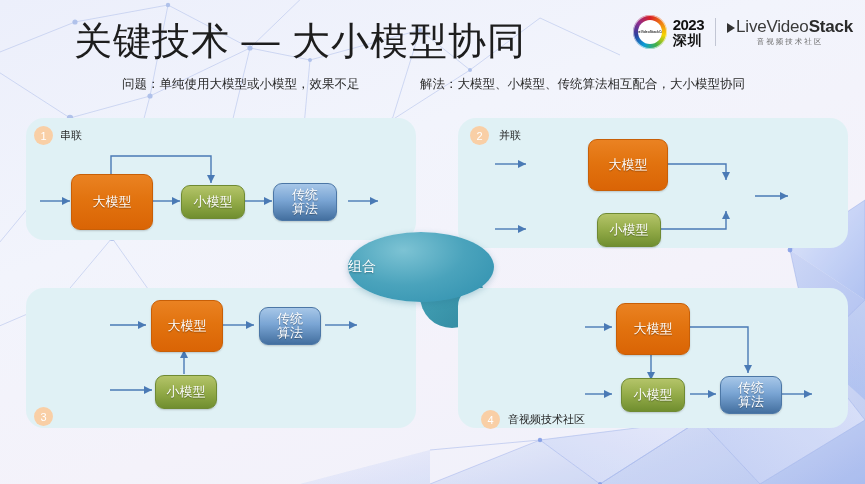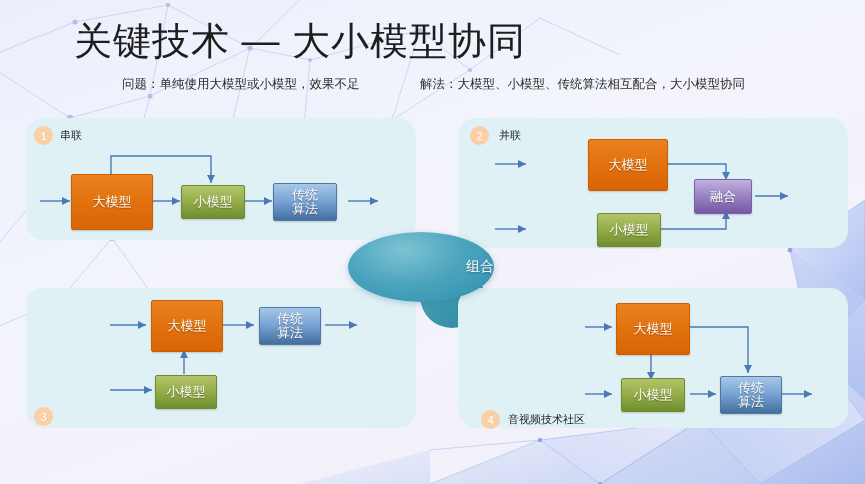--- a/index.html
+++ b/index.html
@@ -74,21 +74,21 @@
     position:absolute;width:19px;height:19px;border-radius:50%;
     background:#f9cfa6;color:#fff;font-size:11px;
     display:flex;align-items:center;justify-content:center;
   }
   .panel-label{
     position:absolute;font-size:11px;color:#1f1f1f;white-space:nowrap;
   }
 
   
   .node{
-    position:absolute;border-radius:2px;display:flex;align-items:center;justify-content:center;
+    position:absolute;border-radius:9px;display:flex;align-items:center;justify-content:center;
     color:#fff;font-size:13px;line-height:14px;text-align:center;
     text-shadow:0 1px 1px rgba(0,0,0,.35);
   }
   .n-big{
     background:linear-gradient(180deg,#ea8222 0%,#e2730f 45%,#da6405 100%);
     border:1px solid #c85f07;
     box-shadow:0 1px 2px rgba(0,0,0,.18);
   }
   .n-small{
     background:linear-gradient(180deg,#b4c469 0%,#93ab48 50%,#708e2f 100%);
@@ -103,21 +103,21 @@
   .n-fuse{
     background:linear-gradient(180deg,#c2b0dd 0%,#9d86c4 45%,#7558a4 100%);
     border:1px solid #7b61a9;
     box-shadow:0 1px 2px rgba(0,0,0,.18);
   }
 
   
   .combo{
     position:absolute;left:348px;top:232px;width:146px;height:70px;border-radius:50%;
     background:radial-gradient(ellipse at 38% 26%,#7dc3d4 0%,#4aa3bc 48%,#2e8fae 100%);
-    display:flex;align-items:center;justify-content:flex-end;
+    display:flex;align-items:center;justify-content:flex-start;
     color:#fff;font-size:14px;text-shadow:0 1px 2px rgba(0,0,0,.3);
     box-shadow:0 2px 6px rgba(40,110,140,.28);
   }
 
   .wire{position:absolute;left:0;top:0;width:865px;height:484px;pointer-events:none;}
 </style>
 </head>
 <body>
 
 <div id="slide">
@@ -204,20 +204,36 @@
         <circle cx="760" cy="370" r="2"></circle>
     </g>
 
     <circle cx="452" cy="296" r="32" fill="url(#tealG)" opacity="0.92"></circle>
   </svg>
 
   <div class="title">关键技术 — 大小模型协同</div>
   <div class="sub-left">问题：单纯使用大模型或小模型，效果不足</div>
   <div class="sub-right">解法：大模型、小模型、传统算法相互配合，大小模型协同</div>
 
+  <div class="logo-wrap">
+    <div class="logo-badge">
+      <div class="logo-badge-inner">LiveVideoStackCon</div>
+    </div>
+    <div class="logo-year">
+      <span class="y">2023</span>
+      <span class="c">深圳</span>
+    </div>
+    <div class="logo-divider"></div>
+    <div class="lvs">
+      <div class="name">
+        <span class="play"></span><i>Live</i><i>Video</i><b>Stack</b>
+      </div>
+      <div class="slogan">音视频技术社区</div>
+    </div>
+  </div>
 
   <div class="panel" id="panel-1"></div>
   <div class="panel" id="panel-2"></div>
   <div class="panel" id="panel-3"></div>
   <div class="panel" id="panel-4"></div>
 
   <svg class="wire" viewBox="0 0 865 484">
     <defs>
       <marker id="ar" markerWidth="7" markerHeight="7" refX="6" refY="3" orient="auto">
         <path d="M0,0 L6,3 L0,6 z" fill="#4a7ab5"></path>
@@ -268,23 +284,20 @@
 
   <div class="badge" style="left:470px;top:126px;">2</div>
   <div class="panel-label" style="left:499px;top:128px;">并联</div>
 
   <div class="node n-big" style="left:588px;top:139px;width:78px;height:50px;">
     <span>大模型</span>
   </div>
   <div class="node n-small" style="left:597px;top:213px;width:62px;height:32px;">
     <span>小模型</span>
   </div>
-  <div class="node n-fuse" style="left:694px;top:179px;width:56px;height:33px;">
-    <span>融合</span>
-  </div>
 
   <div class="badge" style="left:34px;top:407px;">3</div>
 
   <div class="node n-big" style="left:151px;top:300px;width:70px;height:50px;">
     <span>大模型</span>
   </div>
   <div class="node n-small" style="left:155px;top:375px;width:60px;height:32px;">
     <span>小模型</span>
   </div>
   <div class="node n-algo" style="left:259px;top:307px;width:60px;height:36px;flex-direction:column;">

